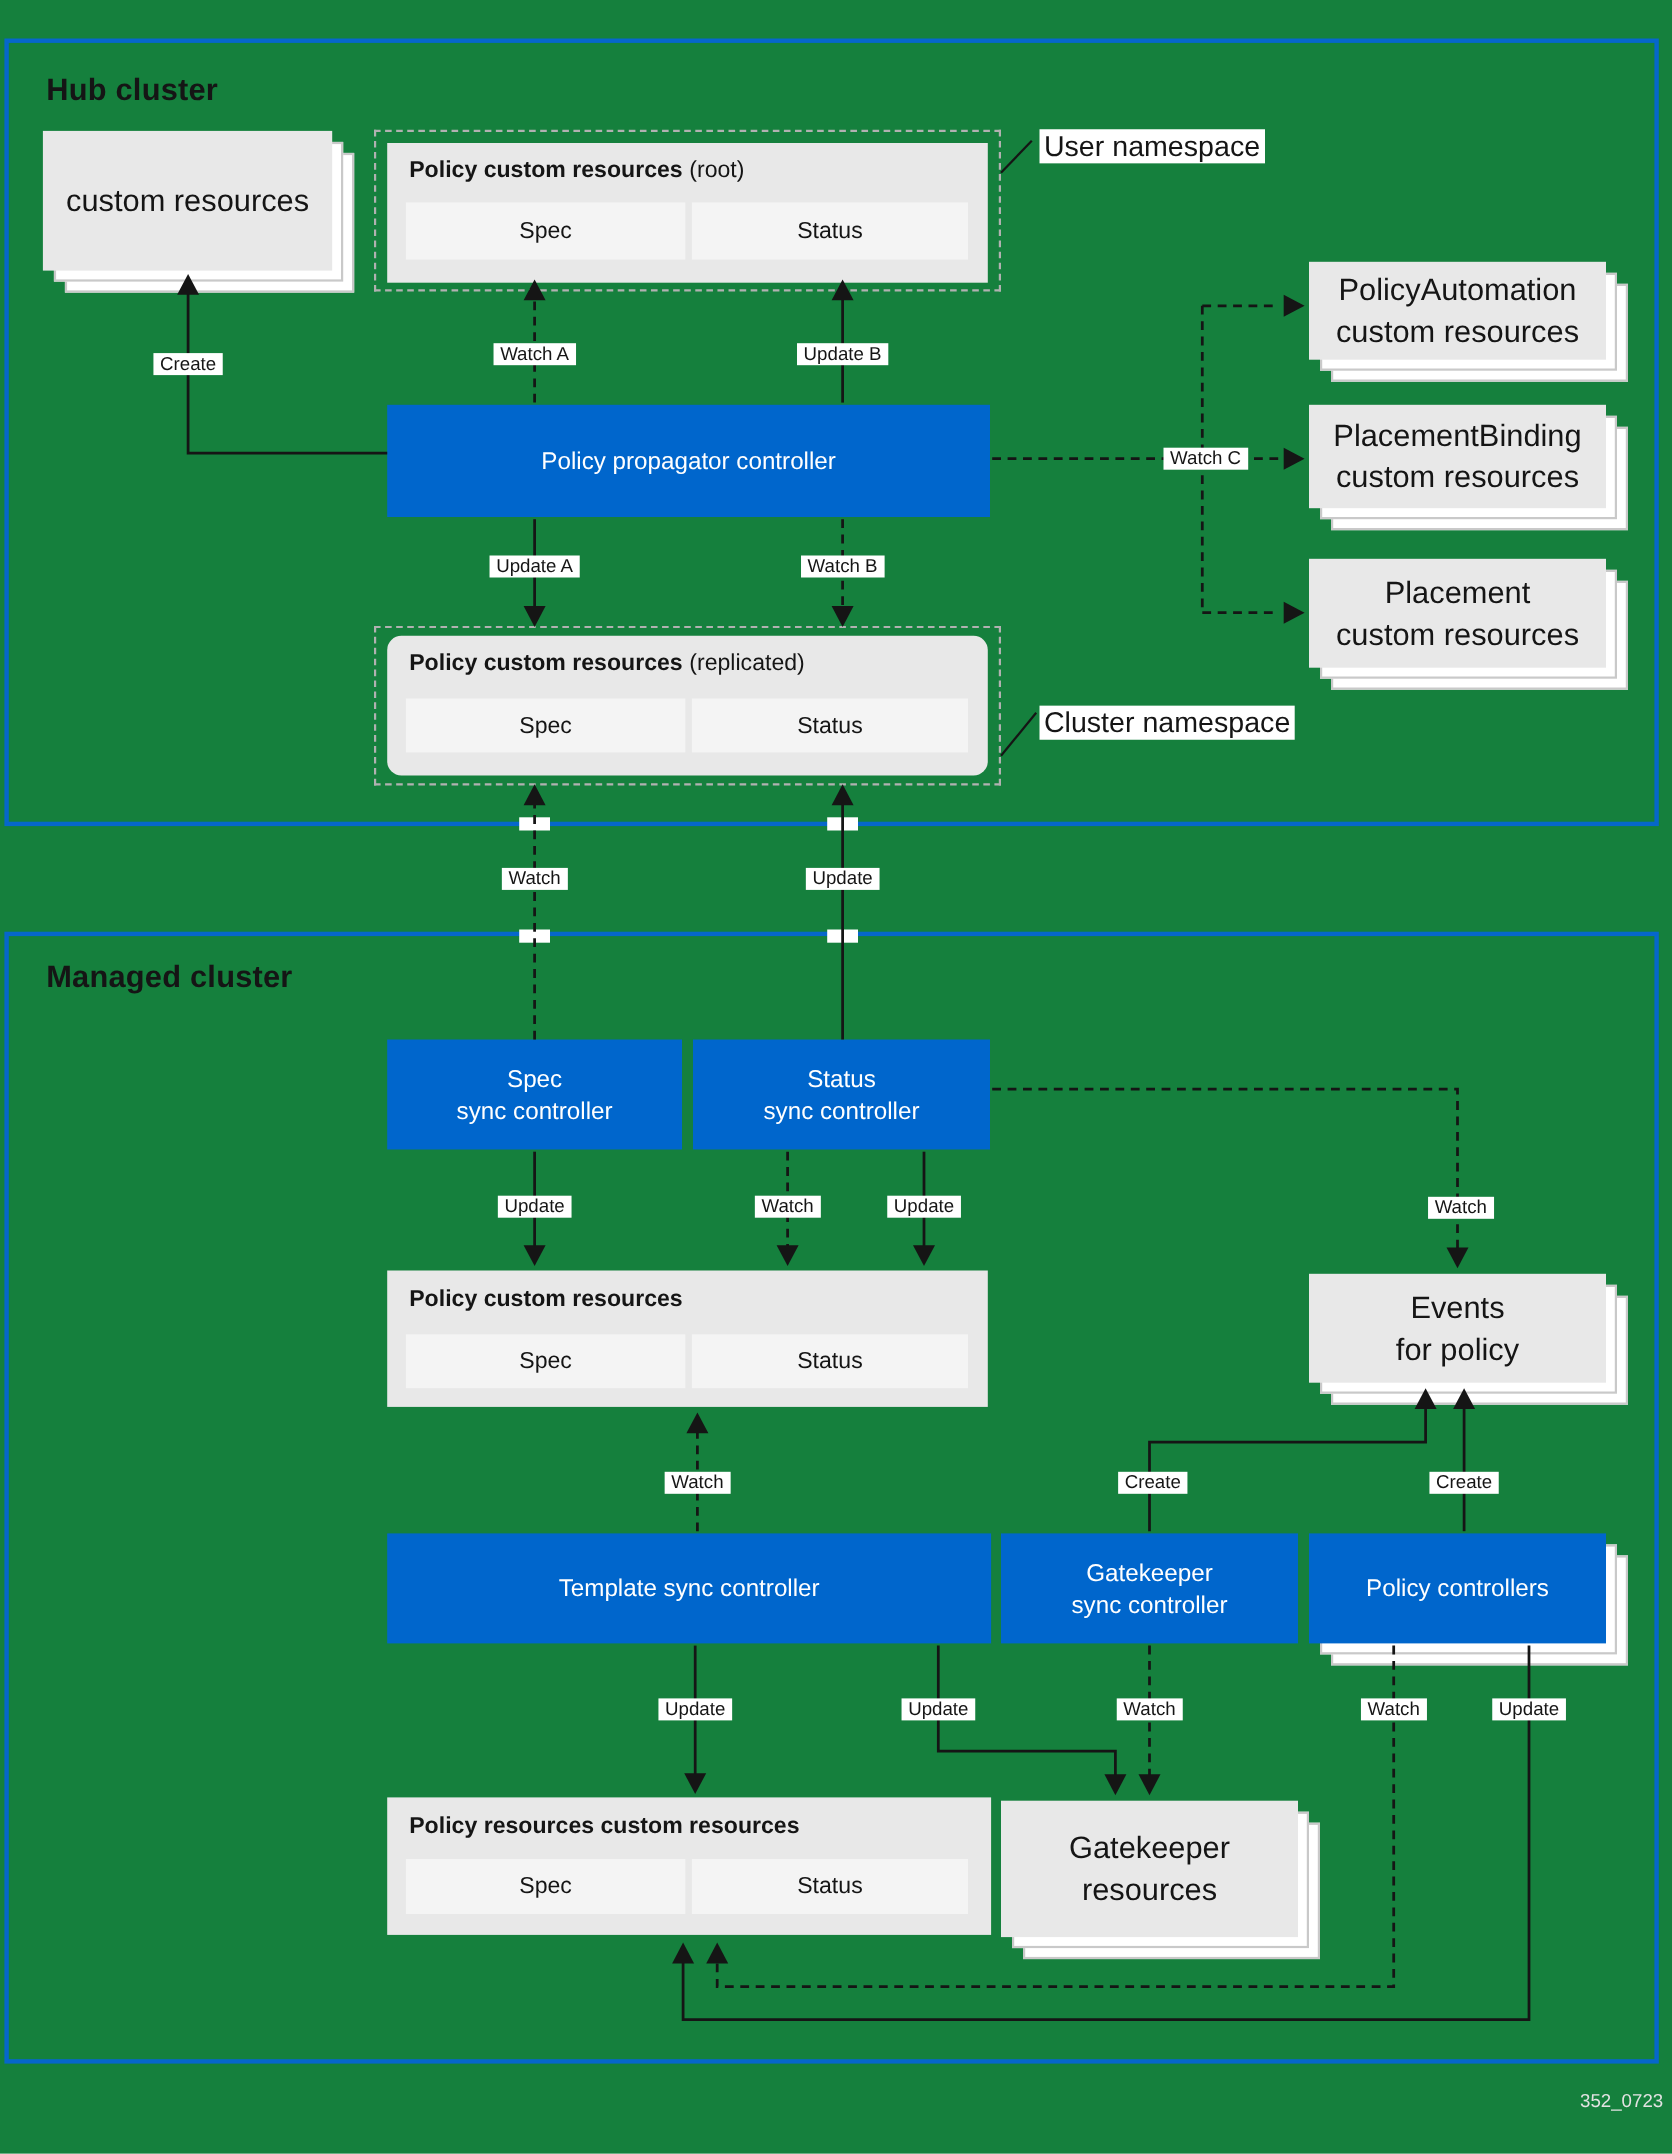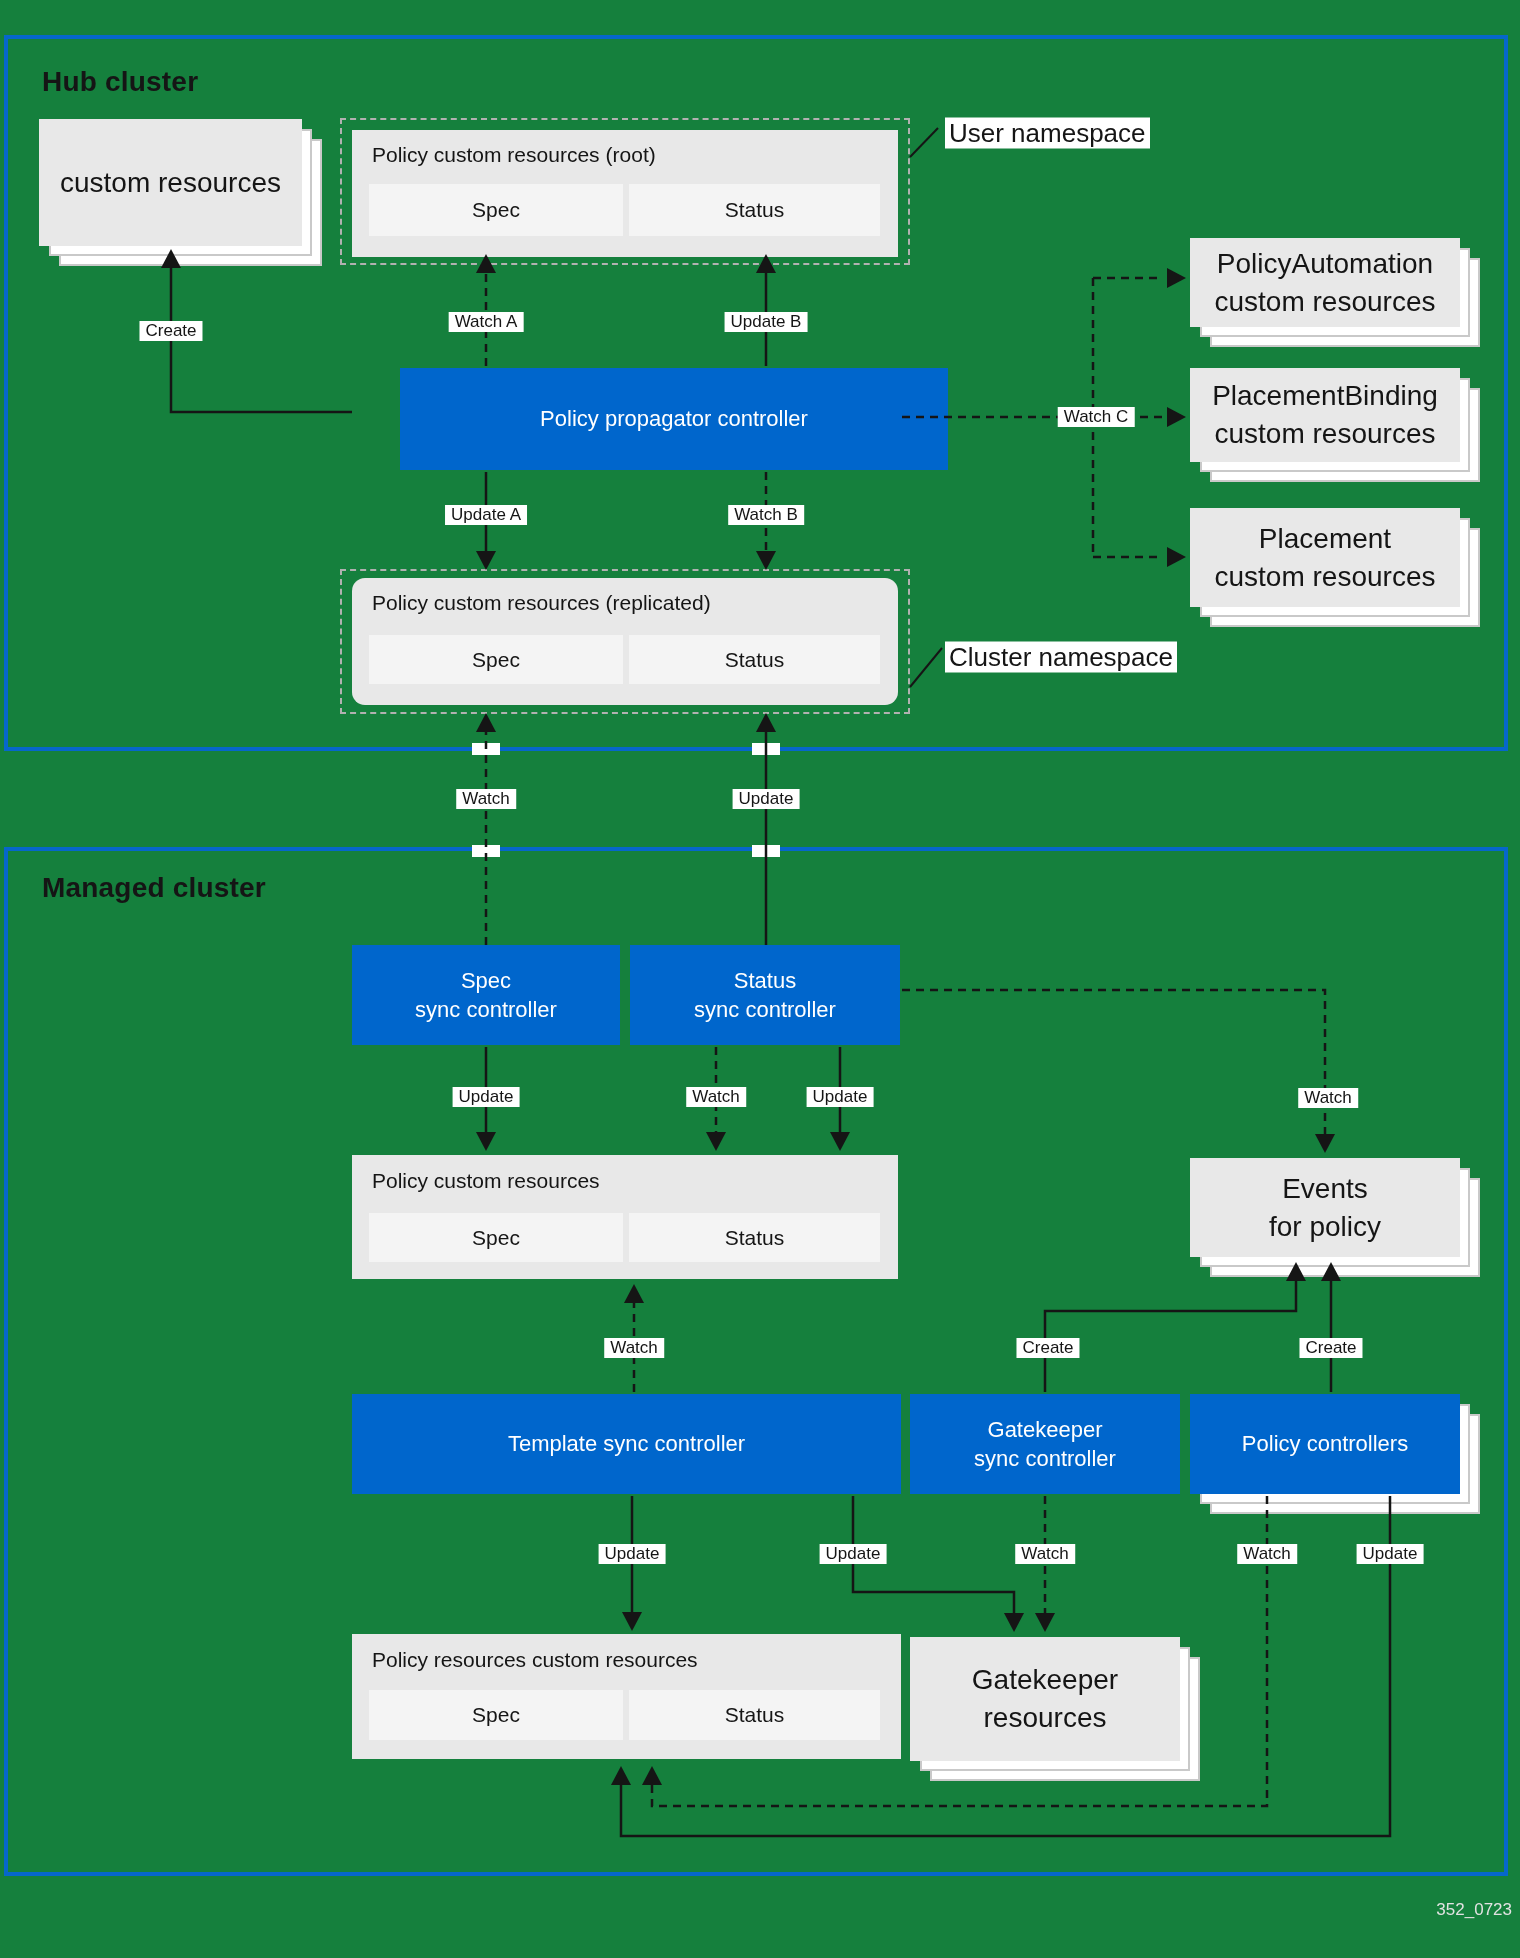--- a/index.html
+++ b/index.html
@@ -12,21 +12,21 @@
   .dash{stroke-dasharray:8 6;}
   .head{fill:#151515;stroke:none;}
   .callout{stroke:#151515;stroke-width:2;}
   .gbox{position:absolute;background:#e8e8e8;box-sizing:border-box;}
   .bluebox{position:absolute;background:#0066cc;color:#fff;display:flex;flex-direction:column;
            align-items:center;justify-content:center;text-align:center;font-size:22px;line-height:1.32;}
   .nsbox{position:absolute;border:2px dashed #b1b1b1;box-sizing:border-box;}
   .subbox{position:absolute;background:#f4f4f4;display:flex;align-items:center;justify-content:center;
           font-size:21px;}
   .rtitle{position:absolute;font-size:21px;white-space:nowrap;}
-  .rtitle b{font-weight:normal;}
+  .rtitle b{font-weight:bold;}
   .rtitle .suffix{font-weight:normal;margin-left:6px;}
   .centered{display:flex;flex-direction:column;align-items:center;justify-content:center;text-align:center;
             font-size:28px;line-height:1.35;}
   .stack-sh{position:absolute;background:#fff;border:2px solid #c9c9c9;box-sizing:border-box;}
   .lb{position:absolute;transform:translate(-50%,-50%);background:#fff;padding:0 6px;font-size:17px;
       white-space:nowrap;z-index:30;}
   .lb-left{position:absolute;background:#fff;padding:0 4px;font-size:26px;white-space:nowrap;z-index:30;
            transform:translate(0,-50%);}
   .watermark{position:absolute;font-size:17px;color:#e2e2e2;z-index:5;}
   .z1{z-index:10}.z2{z-index:20}
@@ -56,21 +56,21 @@
       <b>Policy custom resources</b><span class="suffix">(root)</span>
     </div>
     <div class="subbox" style="left:17px;top:54px;width:254px;height:52px;">
       <span>Spec</span>
     </div>
     <div class="subbox" style="left:277px;top:54px;width:251px;height:52px;">
       <span>Status</span>
     </div>
   </div>
 
-  <div class="bluebox z1" style="left:352px;top:368px;width:548px;height:102px;margin-left:48px;">
+  <div class="bluebox z1" style="left:352px;top:368px;width:548px;height:102px;">
     <span>Policy propagator controller</span>
   </div>
 
   <div style="position:absolute;left:1190px;top:238px;width:270px;height:89px;z-index:10;">
     <span class="stack-sh" style="left:20px;top:20px;width:270px;height:89px;"></span>
     <span class="stack-sh" style="left:10px;top:10px;width:270px;height:89px;"></span>
     <div class="gbox centered" style="left:0;top:0;width:270px;height:89px;">
       <span>PolicyAutomation</span>
       <span>custom resources</span>
     </div>

